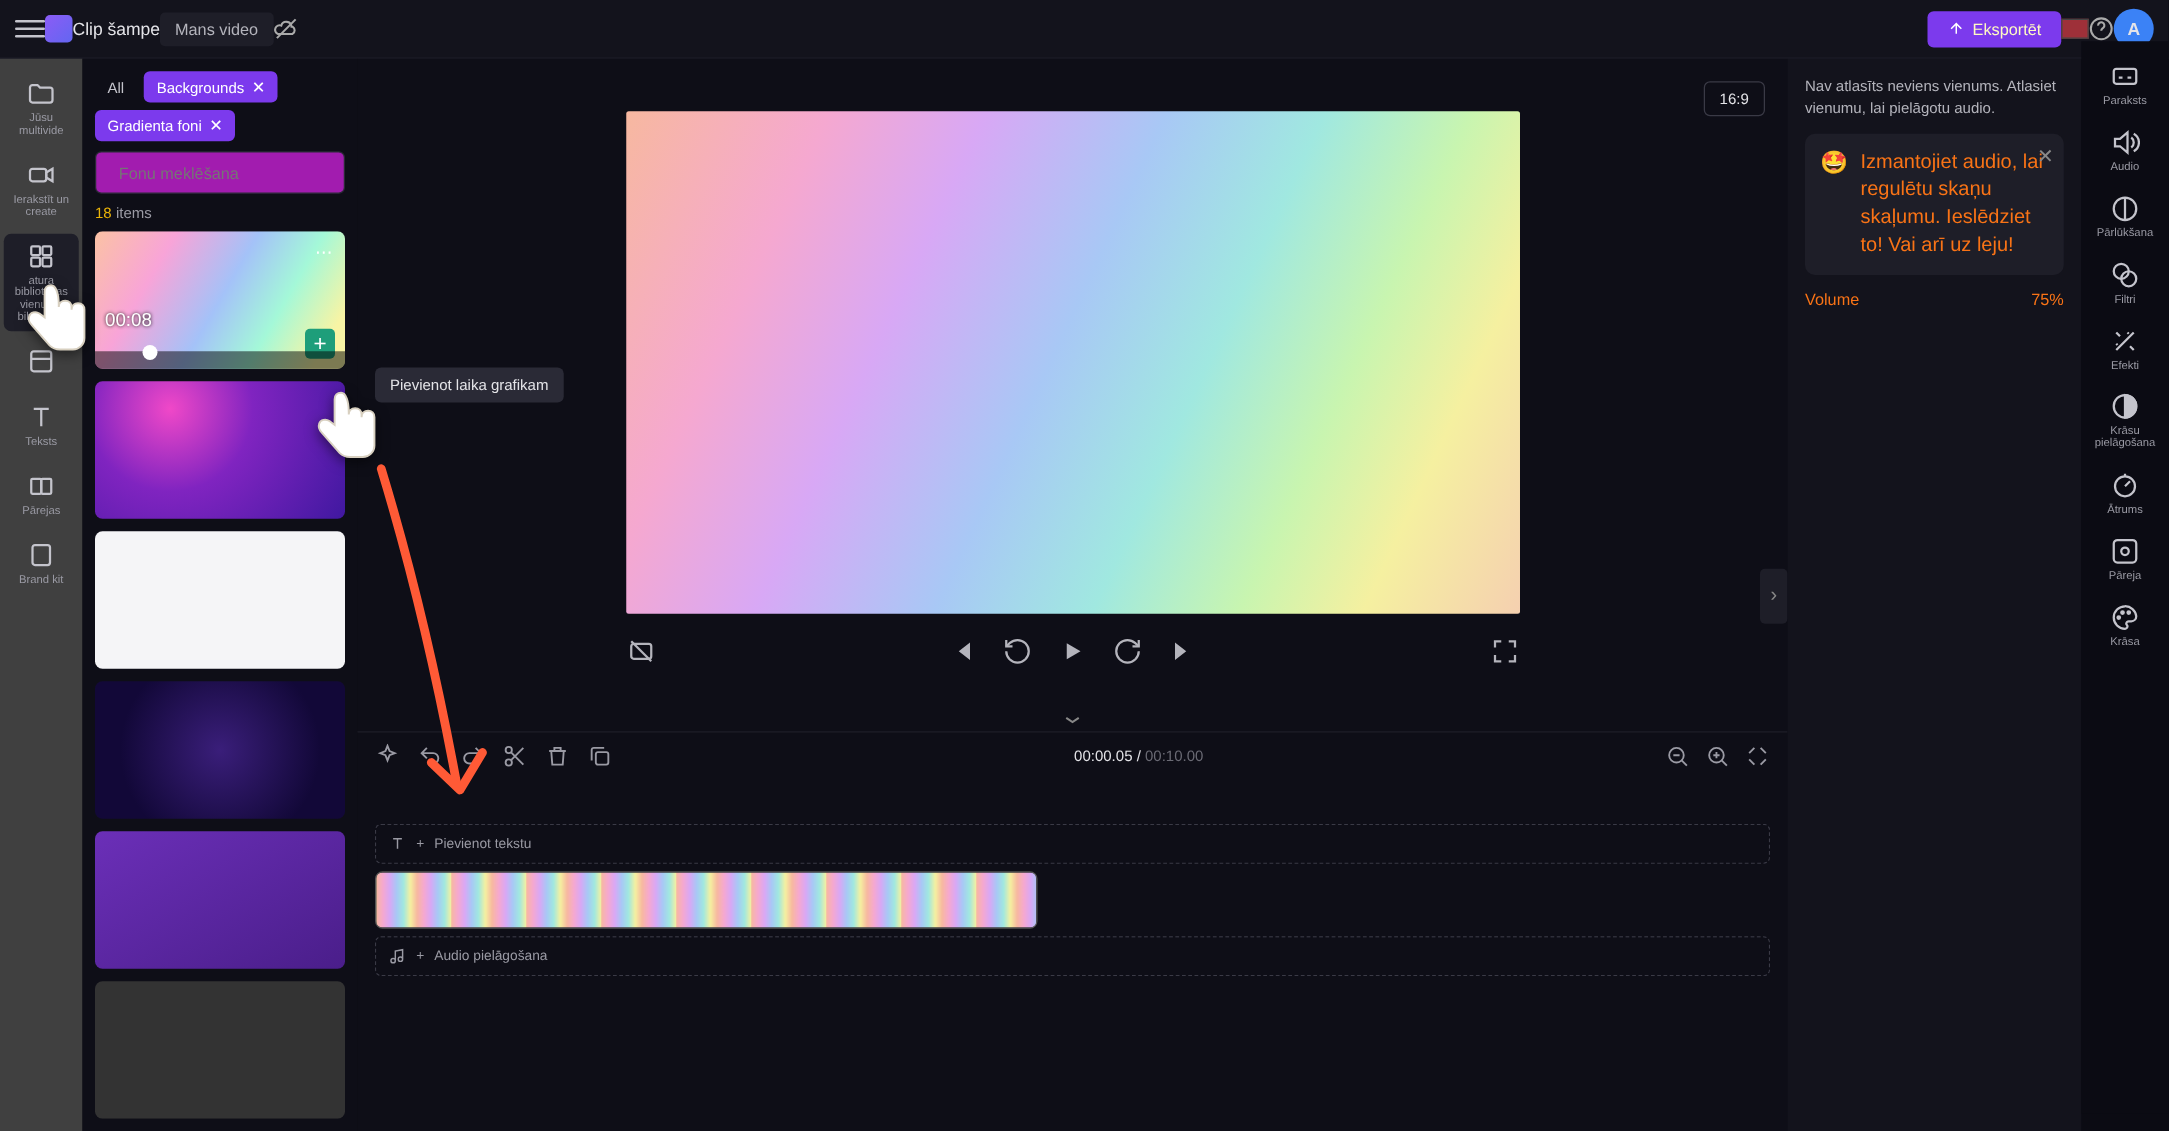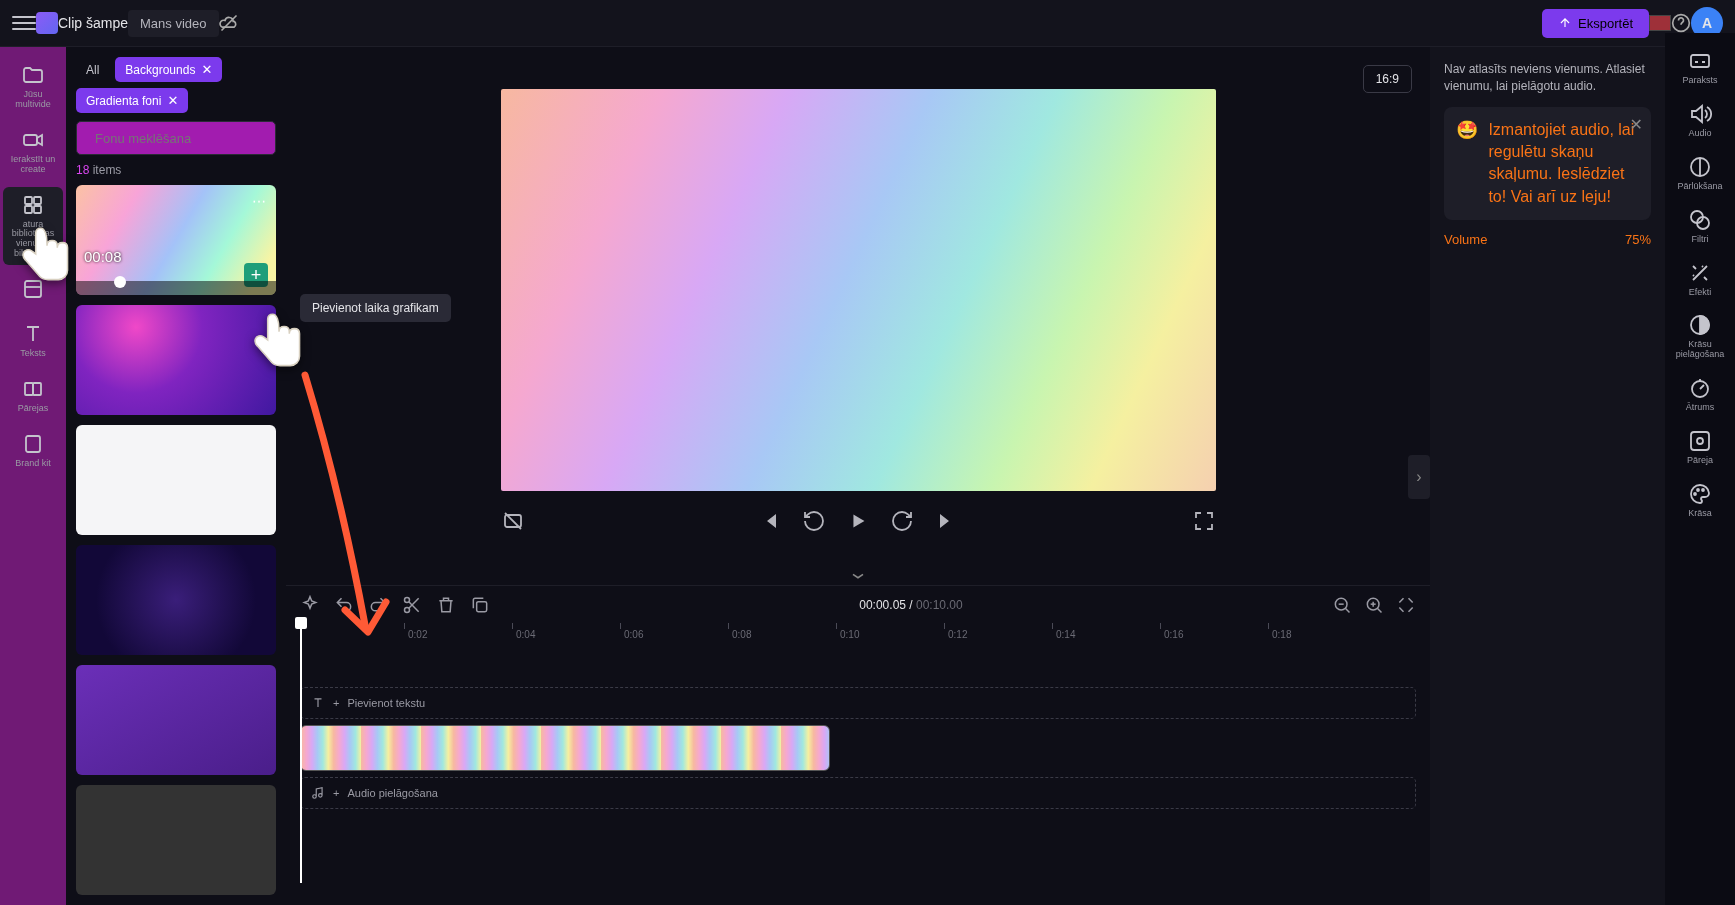--- a/index.html
+++ b/index.html
@@ -5,41 +5,41 @@
 *{box-sizing:border-box;margin:0;padding:0;font-family:'Segoe UI',Arial,sans-serif;}
 body{background:#0b0b13;color:#e4e4e8;width:1735px;height:905px;overflow:hidden;position:relative;}
 
 .header{height:47px;background:#13131c;display:flex;align-items:center;padding:0 12px;border-bottom:1px solid #1e1e28;}
 .hamburger{width:24px;height:24px;display:flex;flex-direction:column;justify-content:center;gap:4px;cursor:pointer;}
 .hamburger span{height:2px;background:#c4c4cc;border-radius:1px;}
 .logo{width:22px;height:22px;background:linear-gradient(135deg,#8b5cf6,#6366f1);border-radius:4px;}
 .app-name{font-size:14px;font-weight:500;}
 .project-name{font-size:13px;color:#b4b4bc;padding:6px 12px;background:#1e1e28;border-radius:4px;}
 .spacer{flex:1;}
-.export-btn{background:#7c3aed;color:#000000;padding:7px 16px;border-radius:5px;font-size:13px;display:flex;align-items:center;gap:6px;cursor:pointer;}
+.export-btn{background:#7c3aed;color:#fef9c3;padding:7px 16px;border-radius:5px;font-size:13px;display:flex;align-items:center;gap:6px;cursor:pointer;}
 .header-icon{width:20px;height:20px;color:#aaa;cursor:pointer;}
 .avatar{width:32px;height:32px;border-radius:50%;background:#3b82f6;display:flex;align-items:center;justify-content:center;font-size:14px;font-weight:600;}
 .flag{width:22px;height:16px;background:#9E3039;border:1px solid #444;}
 
-.leftnav{position:absolute;top:47px;left:0;width:66px;height:858px;background:#701a75;display:flex;flex-direction:column;align-items:center;padding-top:10px;gap:6px;}
+.leftnav{position:absolute;top:47px;left:0;width:66px;height:858px;background:#404040;display:flex;flex-direction:column;align-items:center;padding-top:10px;gap:6px;}
 .nav-item{width:60px;display:flex;flex-direction:column;align-items:center;gap:3px;padding:6px 2px;cursor:pointer;border-radius:6px;}
 .nav-item.active{background:#1e1e28;}
 .nav-icon{width:24px;height:24px;color:#c4c4cc;display:flex;align-items:center;justify-content:center;}
 .nav-label{font-size:9px;color:#9a9aa4;text-align:center;line-height:1.1;}
 
 .asset-panel{position:absolute;top:47px;left:66px;width:220px;height:858px;background:#0e0e17;padding:10px;display:flex;flex-direction:column;gap:8px;overflow:hidden;}
 .chips{display:flex;flex-wrap:wrap;gap:6px;align-items:center;}
 .chip{padding:5px 10px;border-radius:5px;font-size:12px;display:flex;align-items:center;gap:6px;cursor:pointer;}
 .chip.all{color:#c4c4cc;}
 .chip.purple{background:#7c3aed;color:#fff;}
 .chip-x{font-size:13px;}
 .search-box{display:flex;align-items:center;gap:8px;background:#a21caf;border:1px solid #2a2a36;border-radius:5px;padding:8px 10px;}
 .search-box input{flex:1;background:none;border:none;color:#c4c4cc;font-size:13px;outline:none;}
 .item-count{font-size:12px;color:#9a9aa4;}
-.item-count b{color:#d946ef;font-weight:500;}
+.item-count b{color:#eab308;font-weight:500;}
 .thumbs{flex:1;display:flex;flex-direction:column;gap:10px;overflow-y:auto;}
 .thumb{position:relative;width:200px;height:113px;border-radius:6px;overflow:hidden;cursor:pointer;}
 .thumb.g1{background:linear-gradient(120deg,#fbc2a4 0%,#f8a4d8 25%,#a4c2f8 50%,#a4f8d8 70%,#f8f4a4 90%);}
 .thumb.g2{background:radial-gradient(circle at 30% 20%,#f048c8,#8024c0 40%,#4018a0 100%);}
 .thumb.g3{background:#f5f5f7;}
 .thumb.g4{background:radial-gradient(circle at 50% 50%,#3a1e7a,#120838 70%);}
 .thumb.g5{background:linear-gradient(150deg,#6b2fb8,#4a1e8a);}
 .thumb.g6{background:#333;}
 .thumb .dur{position:absolute;left:8px;bottom:30px;font-size:15px;color:#fff;text-shadow:0 0 3px #000;}
 .thumb .more{position:absolute;right:8px;top:8px;color:#fff;font-size:14px;letter-spacing:2px;}
@@ -316,36 +316,20 @@
             <circle cx="11" cy="11" r="7"></circle>
             <line x1="8" y1="11" x2="14" y2="11"></line>
             <line x1="11" y1="8" x2="11" y2="14"></line>
             <line x1="21" y1="21" x2="16" y2="16"></line>
           </svg></div>
       <div class="tl-tool"><svg viewBox="0 0 24 24" fill="none" stroke="currentColor" stroke-width="1.8">
             <path d="M9 4L4 9M15 4l5 5M9 20l-5-5M15 20l5-5"></path>
           </svg></div>
     </div>
   </div>
-  <div class="ruler">
-    <div class="playhead-line">
-        <div class="playhead-head"></div>
-      </div>
-    <div class="ruler-marks">
-      <span class="tick" style="left:108px">0:02</span>
-      <span class="tick" style="left:216px">0:04</span>
-      <span class="tick" style="left:324px">0:06</span>
-      <span class="tick" style="left:432px">0:08</span>
-      <span class="tick" style="left:540px">0:10</span>
-      <span class="tick" style="left:648px">0:12</span>
-      <span class="tick" style="left:756px">0:14</span>
-      <span class="tick" style="left:864px">0:16</span>
-      <span class="tick" style="left:972px">0:18</span>
-    </div>
-  </div>
   <div class="tracks">
     <div style="height:24px"></div>
     <div class="track-row">
       <svg width="14" height="14" viewBox="0 0 24 24" fill="none" stroke="currentColor" stroke-width="2">
           <path d="M6 5h12M12 5v14"></path>
         </svg>
       <span>+</span>
       <span>Pievienot tekstu</span>
     </div>
     <div class="track-row clip">

